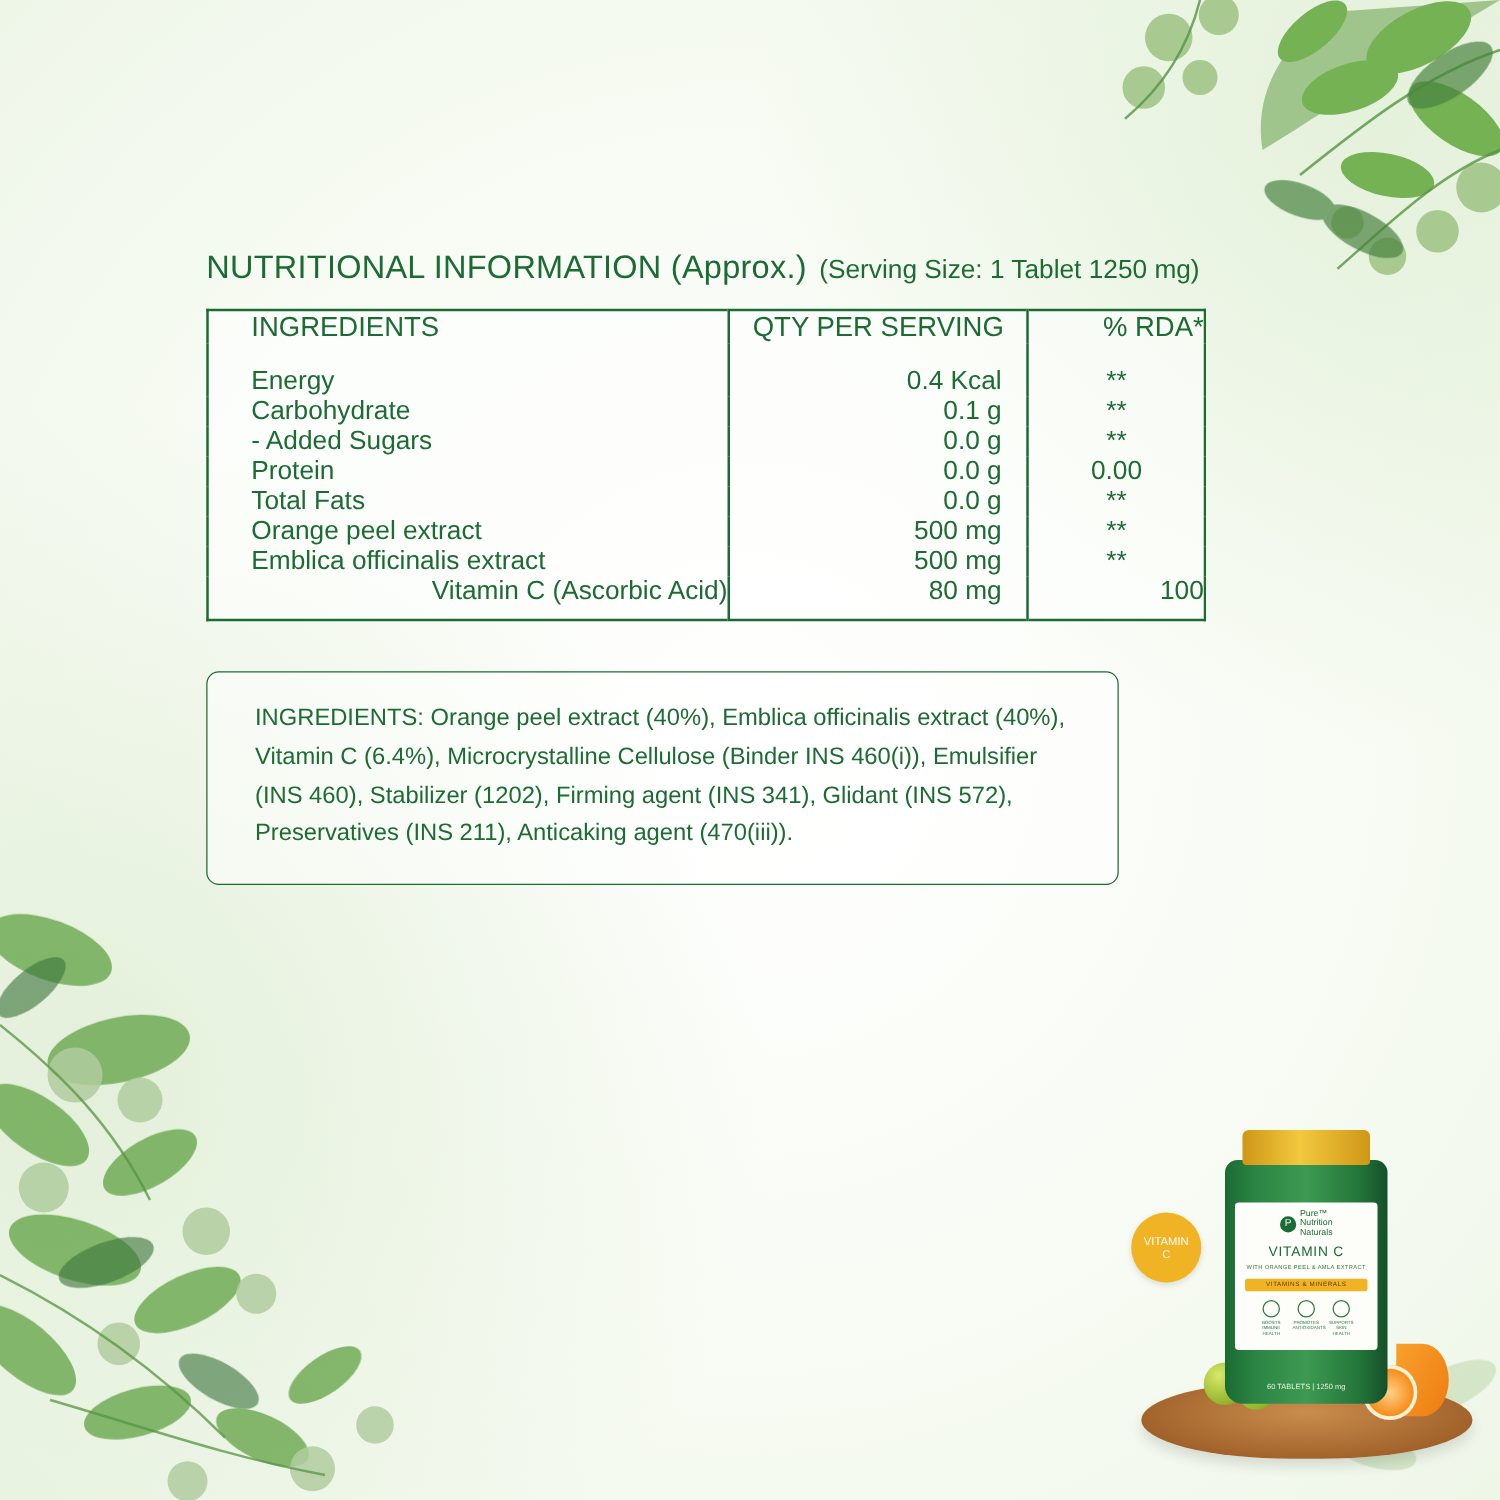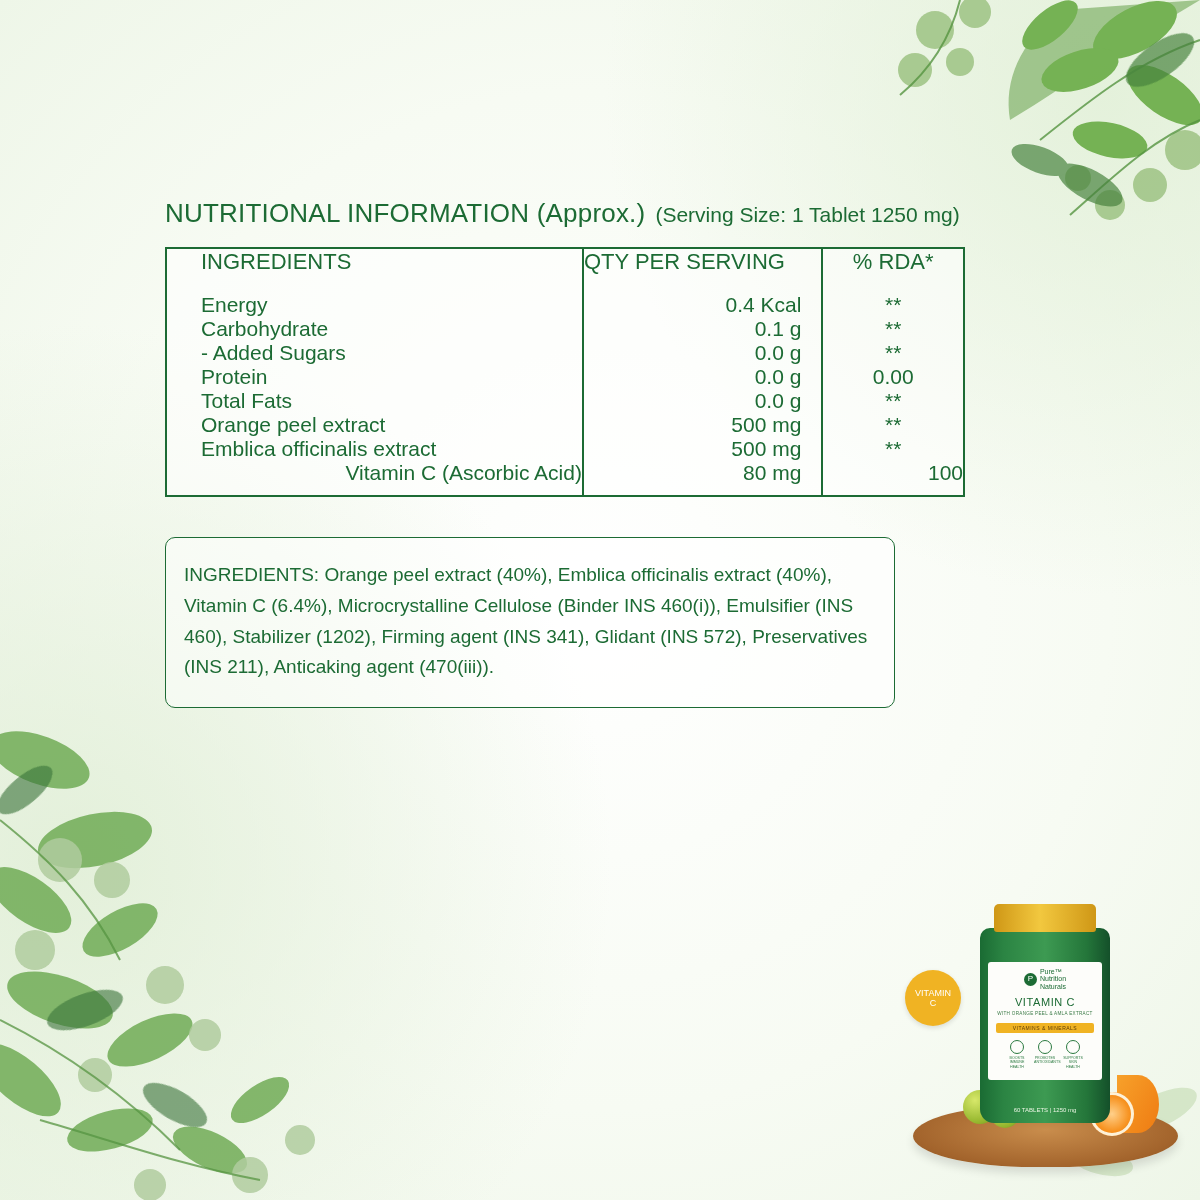--- a/index.html
+++ b/index.html
@@ -63,22 +63,22 @@
   table.nutri col.c2 { width: 240px; }
   table.nutri col.c3 { width: 142px; }
 
   thead th {
     font-weight: normal;
     font-size: 22px;
     padding: 20px 0 22px 0;
     border-bottom: 2px solid #1c6b34;
   }
   thead th.ing { text-align: left;  padding-left: 34px; border-right: 2px solid #1c6b34; }
-  thead th.qty { text-align: left; border-right: 2px solid #1c6b34; }
-  thead th.rda { text-align: center; }
+  thead th.qty { text-align: center; border-right: 2px solid #1c6b34; }
+  thead th.rda { text-align: right; }
 
   tbody td {
     font-size: 21px;
     padding: 10px 0;
   }
   tbody tr td.name { text-align: left;  padding-left: 34px; border-right: 2px solid #1c6b34; }
   tbody tr td.qty  { text-align: right; padding-right: 20px; border-right: 2px solid #1c6b34; }
   tbody tr td.rda  { text-align: center; }
   tbody tr:first-child td { padding-top: 18px; }
   tbody tr:last-child td  { padding-bottom: 10px; text-align: right; }
@@ -88,21 +88,21 @@
     color: #1c6b34;
     font-size: 20.5px;
     line-height: 1.6;
   }
 
   .ingredients-box {
     margin-top: 40px;
     width: 730px;
     border: 1.6px solid #1c6b34;
     border-radius: 10px;
-    padding: 22px 26px 24px 18px;
+    padding: 22px 26px 24px 38px;
     color: #1c6b34;
     font-size: 19px;
     line-height: 1.62;
     background: rgba(255,255,255,0.5);
   }
 
   
   .product {
     position: absolute;
     left: 905px; top: 900px;

